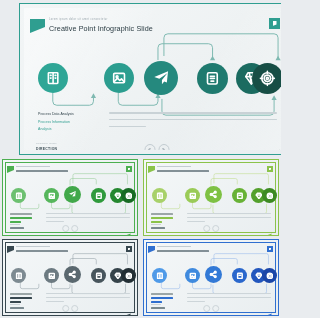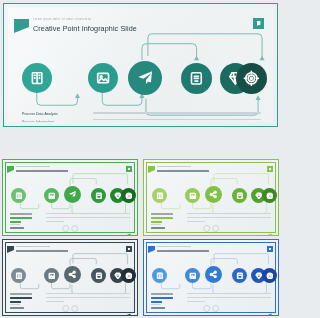--- a/index.html
+++ b/index.html
@@ -6,21 +6,21 @@
   body{
     width:281px;height:318px;overflow:hidden;
     background:#e9ecef;
     font-family:"Liberation Sans", sans-serif;
     -webkit-font-smoothing:antialiased;
   }
   .page{position:relative;width:281px;height:318px;}
 
   
   .hero{
-    position:absolute;left:3px;top:3px;width:275px;height:124px;
+    position:absolute;left:19px;top:3px;width:275px;height:152px;
     background:linear-gradient(140deg,#f2f5f6 0%,#eef2f3 45%,#e9eef0 100%);
     border:1px solid #2f9e90;
     box-sizing:border-box;
   }
   .hero-inner{position:absolute;left:4px;top:4px;right:4px;bottom:4px;
     background:linear-gradient(145deg,#f4f7f8 0%,#edf1f2 60%,#e7ecee 100%);
     overflow:hidden;}
   .diag{position:absolute;inset:0;opacity:.5;
     background:linear-gradient(118deg,rgba(255,255,255,.85) 0%,rgba(255,255,255,0) 42%),
                linear-gradient(300deg,rgba(255,255,255,.7) 0%,rgba(255,255,255,0) 38%);}

